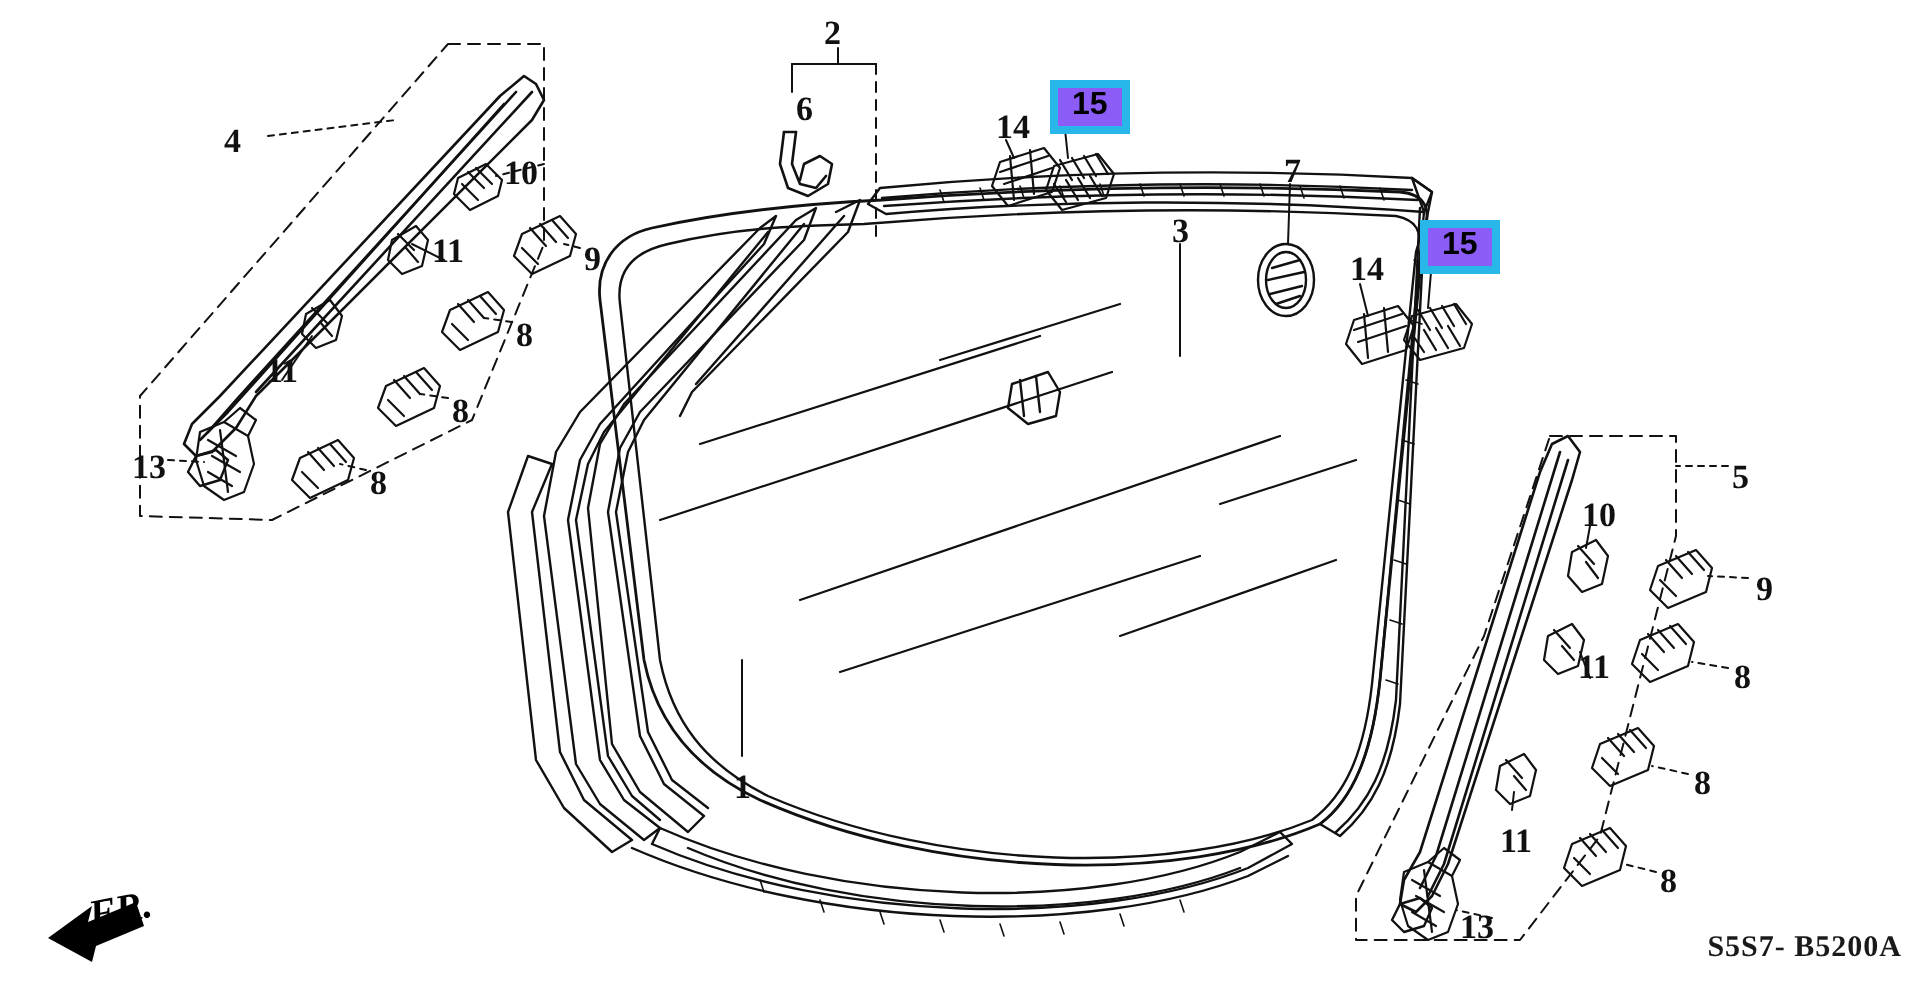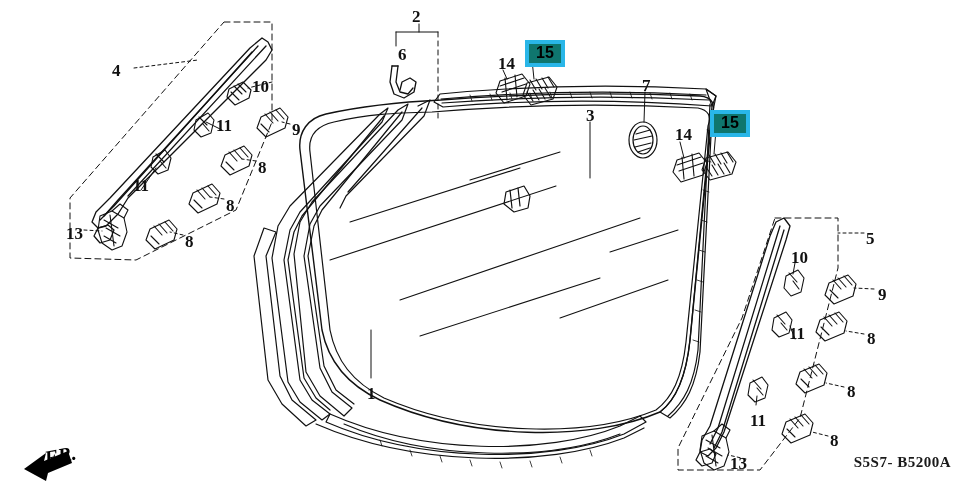--- a/index.html
+++ b/index.html
@@ -31,29 +31,29 @@
     font-size: 17px;
     color: #111111;
     line-height: 1;
     white-space: nowrap;
     user-select: none;
   }
   .callout-label.hl {
     font-family: "Liberation Sans", sans-serif;
     font-size: 16px;
     font-weight: bold;
-    background: #0f766e;
+    background: #8b5cf6;
     border: 4px solid #29b6e8;
     padding: 1px 7px 2px 7px;
     color: #000000;
   }
   #part-number {
     position: absolute;
     right: 8px;
-    bottom: 20px;
+    bottom: 8px;
     font-family: "Liberation Serif", serif;
     font-weight: bold;
     font-size: 15px;
     letter-spacing: 0.5px;
     color: #1a1a1a;
     white-space: nowrap;
   }
   #fr-marker {
     position: absolute;
     left: 20px;

